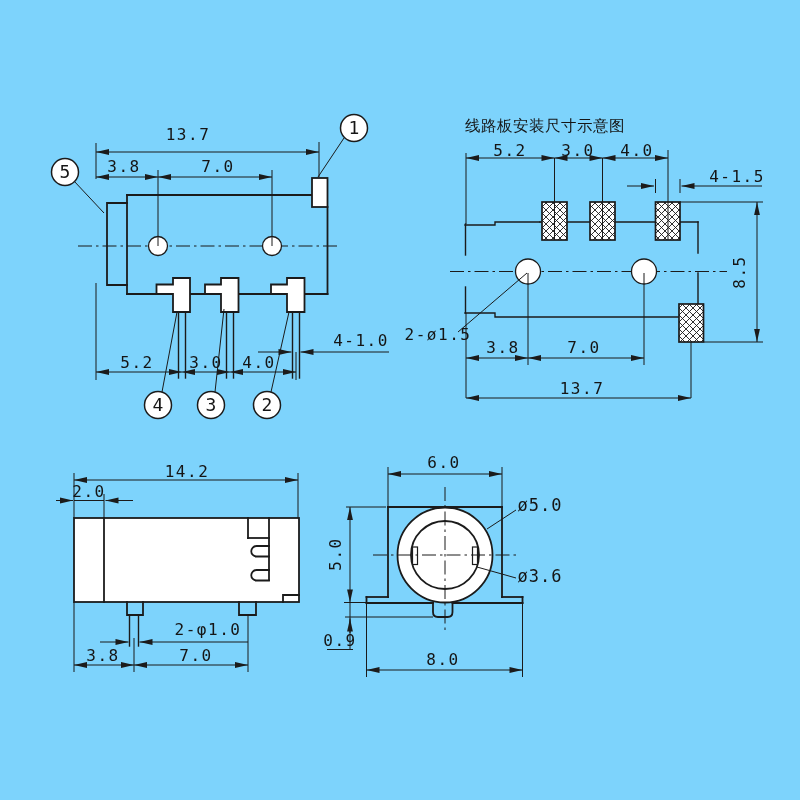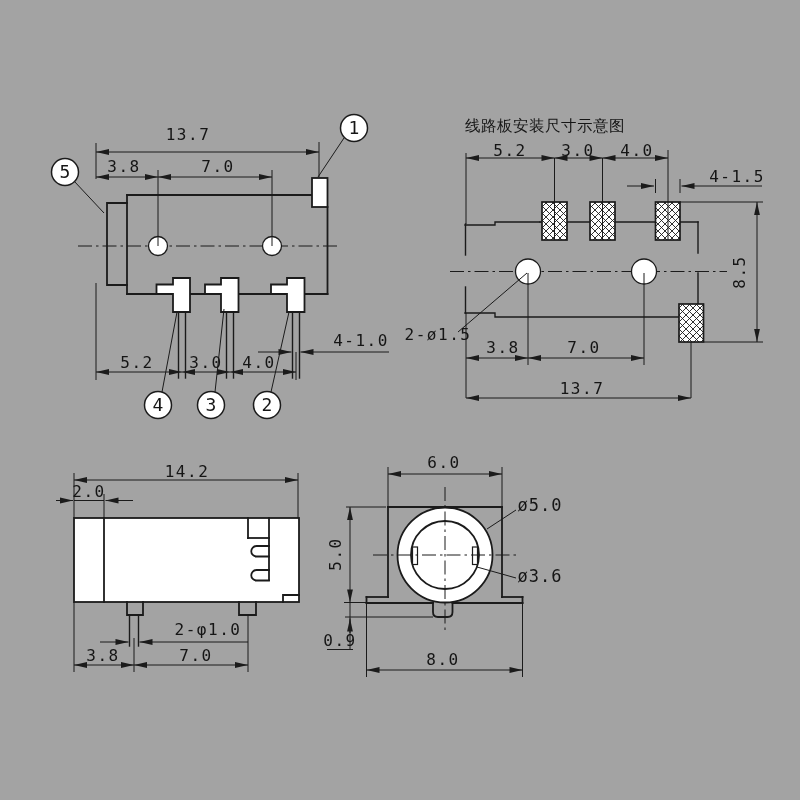--- a/index.html
+++ b/index.html
@@ -1,16 +1,16 @@
 <!DOCTYPE html>
 <html><head>
 <meta charset="utf-8">
 <style>
   html,body{margin:0;padding:0;background:#ffffff;}
-  .stage{position:relative;width:800px;height:800px;background:#a3a3a3;overflow:hidden;}
+  .stage{position:relative;width:800px;height:800px;background:#7dd3fc;overflow:hidden;}
   svg{color:#1b1b1b;}
   .ol{stroke:currentColor;stroke-width:1.8;fill:none;stroke-linecap:square;}
   .ml{stroke:currentColor;stroke-width:1.4;fill:none;stroke-linecap:square;}
   .tl{stroke:currentColor;stroke-width:1;fill:none;stroke-linecap:butt;}
   .cl{stroke:currentColor;stroke-width:1;fill:none;stroke-dasharray:14 4 2.5 4;}
   .wf{fill:#ffffff;}
   .pad{fill:url(#xh);stroke:currentColor;stroke-width:1.7;}
   .dt{font-family:"DejaVu Sans Mono","Liberation Mono",monospace;font-size:16px;fill:#151515;letter-spacing:1.5px;text-anchor:middle;}
   .dt2{font-family:"DejaVu Sans Mono","Liberation Mono",monospace;font-size:17px;fill:#151515;letter-spacing:1px;text-anchor:middle;}
   .ct{font-family:"DejaVu Sans Mono","Liberation Mono",monospace;font-size:18px;fill:#151515;text-anchor:middle;}

